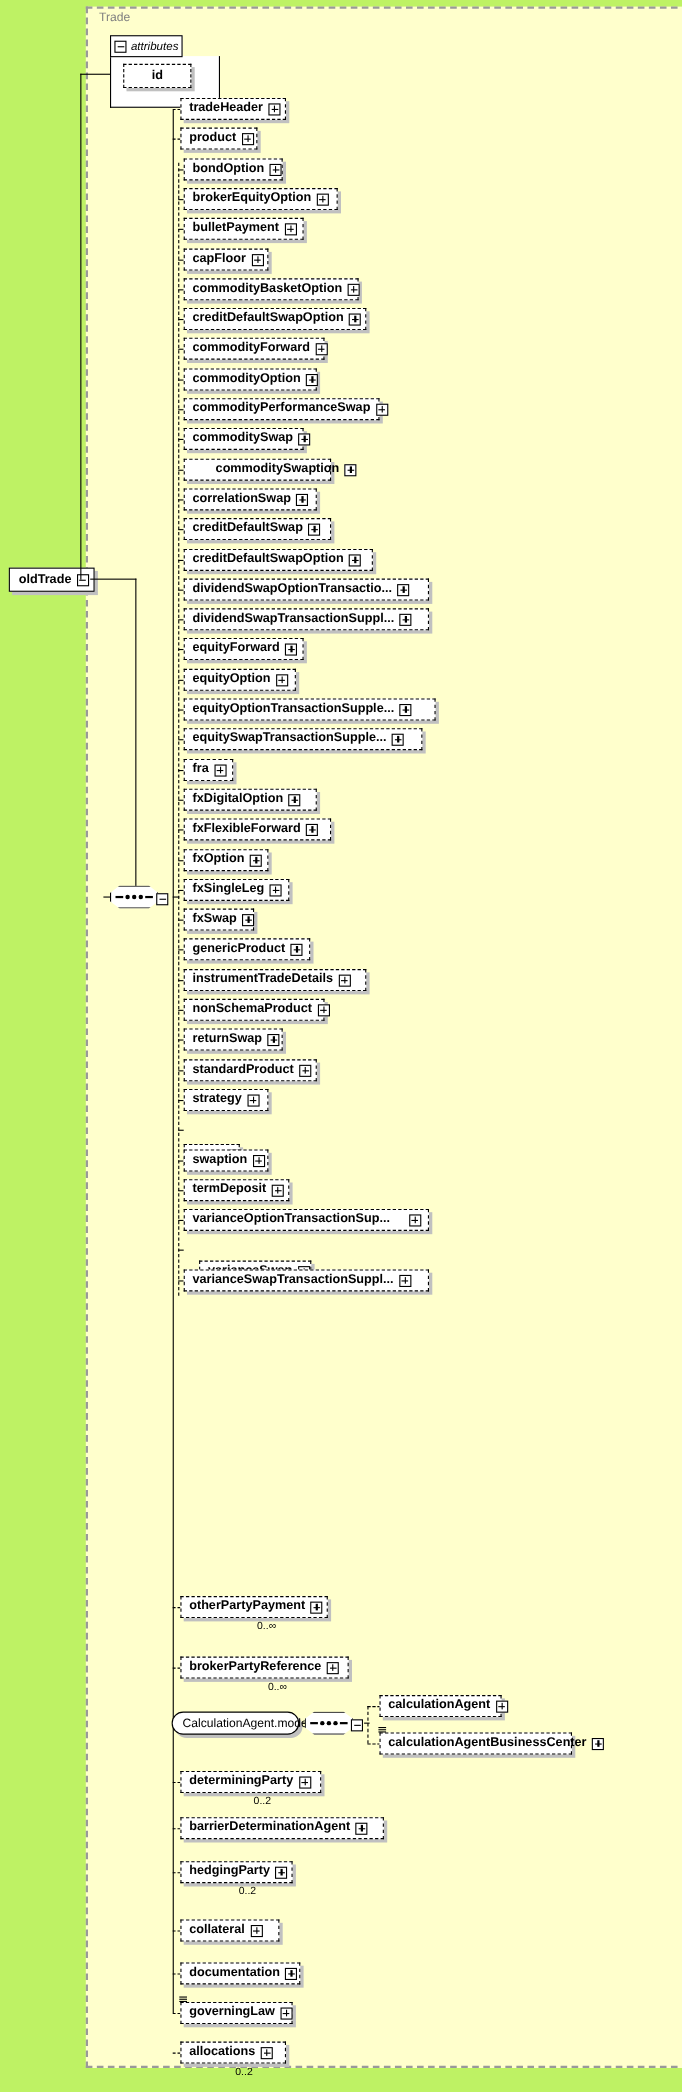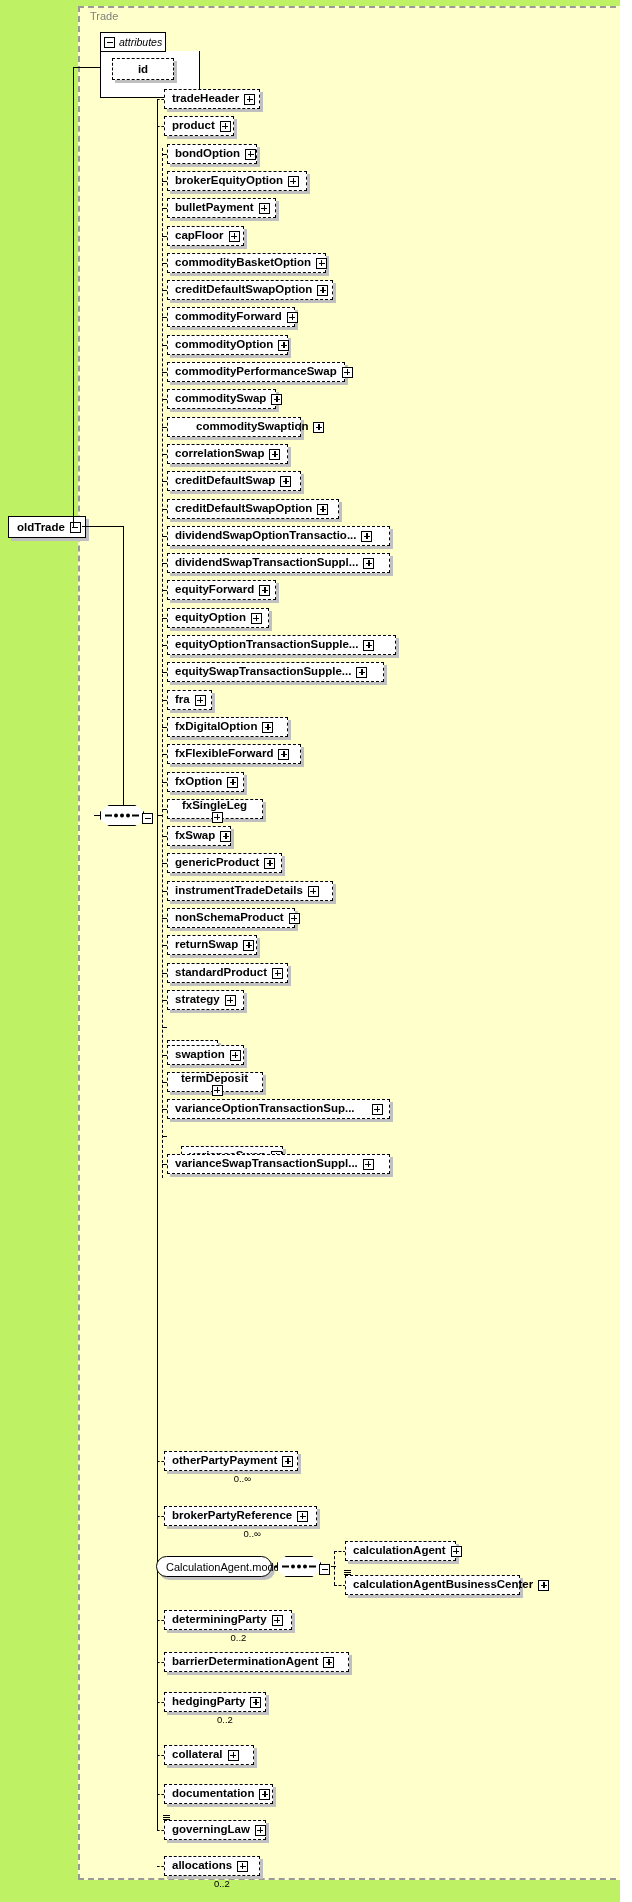--- a/index.html
+++ b/index.html
@@ -424,21 +424,21 @@
       <div class="node" style="left: 167px; top: 744px; width: 134px;">
         <span class="lbl">fxFlexibleForward</span>
         <span class="pm plus"></span>
       </div>
       <div class="line-h-dash" style="left: 162px; top: 782px; width: 5px;"></div>
       <div class="node" style="left: 167px; top: 772px; width: 77px;">
         <span class="lbl">fxOption</span>
         <span class="pm plus"></span>
       </div>
       <div class="line-h-dash" style="left: 162px; top: 809px; width: 5px;"></div>
-      <div class="node" style="left: 167px; top: 799px; width: 96px; flex-direction: column;">
+      <div class="node" style="left: 167px; top: 799px; width: 96px;">
         <span class="lbl">fxSingleLeg</span>
         <span class="pm plus"></span>
       </div>
       <div class="line-h-dash" style="left: 162px; top: 836px; width: 5px;"></div>
       <div class="node" style="left: 167px; top: 826px; width: 64px;">
         <span class="lbl">fxSwap</span>
         <span class="pm plus"></span>
       </div>
       <div class="line-h-dash" style="left: 162px; top: 863px; width: 5px;"></div>
       <div class="node" style="left: 167px; top: 853px; width: 115px;">
@@ -474,21 +474,21 @@
       <div class="node" style="left: 167px; top: 1017px; width: 51px; margin-top: 23px;">
         <span class="lbl">swap</span>
         <span class="pm plus"></span>
       </div>
       <div class="line-h-dash" style="left: 162px; top: 1055px; width: 5px;"></div>
       <div class="node" style="left: 167px; top: 1045px; width: 77px;">
         <span class="lbl">swaption</span>
         <span class="pm plus"></span>
       </div>
       <div class="line-h-dash" style="left: 162px; top: 1082px; width: 5px;"></div>
-      <div class="node" style="left: 167px; top: 1072px; width: 96px; flex-direction: column;">
+      <div class="node" style="left: 167px; top: 1072px; width: 96px;">
         <span class="lbl">termDeposit</span>
         <span class="pm plus"></span>
       </div>
       <div class="line-h-dash" style="left: 162px; top: 1109px; width: 5px;"></div>
       <div class="node" style="left: 167px; top: 1099px; width: 223px; gap: 12px;">
         <span class="lbl">varianceOptionTransactionSup...</span>
         <span class="pm plus"></span>
       </div>
       <div class="line-h-dash" style="left: 162px; top: 1136px; width: 5px;"></div>
       <div class="node" style="left: 181px; top: 1126px; width: 102px; margin-top: 20px;">

